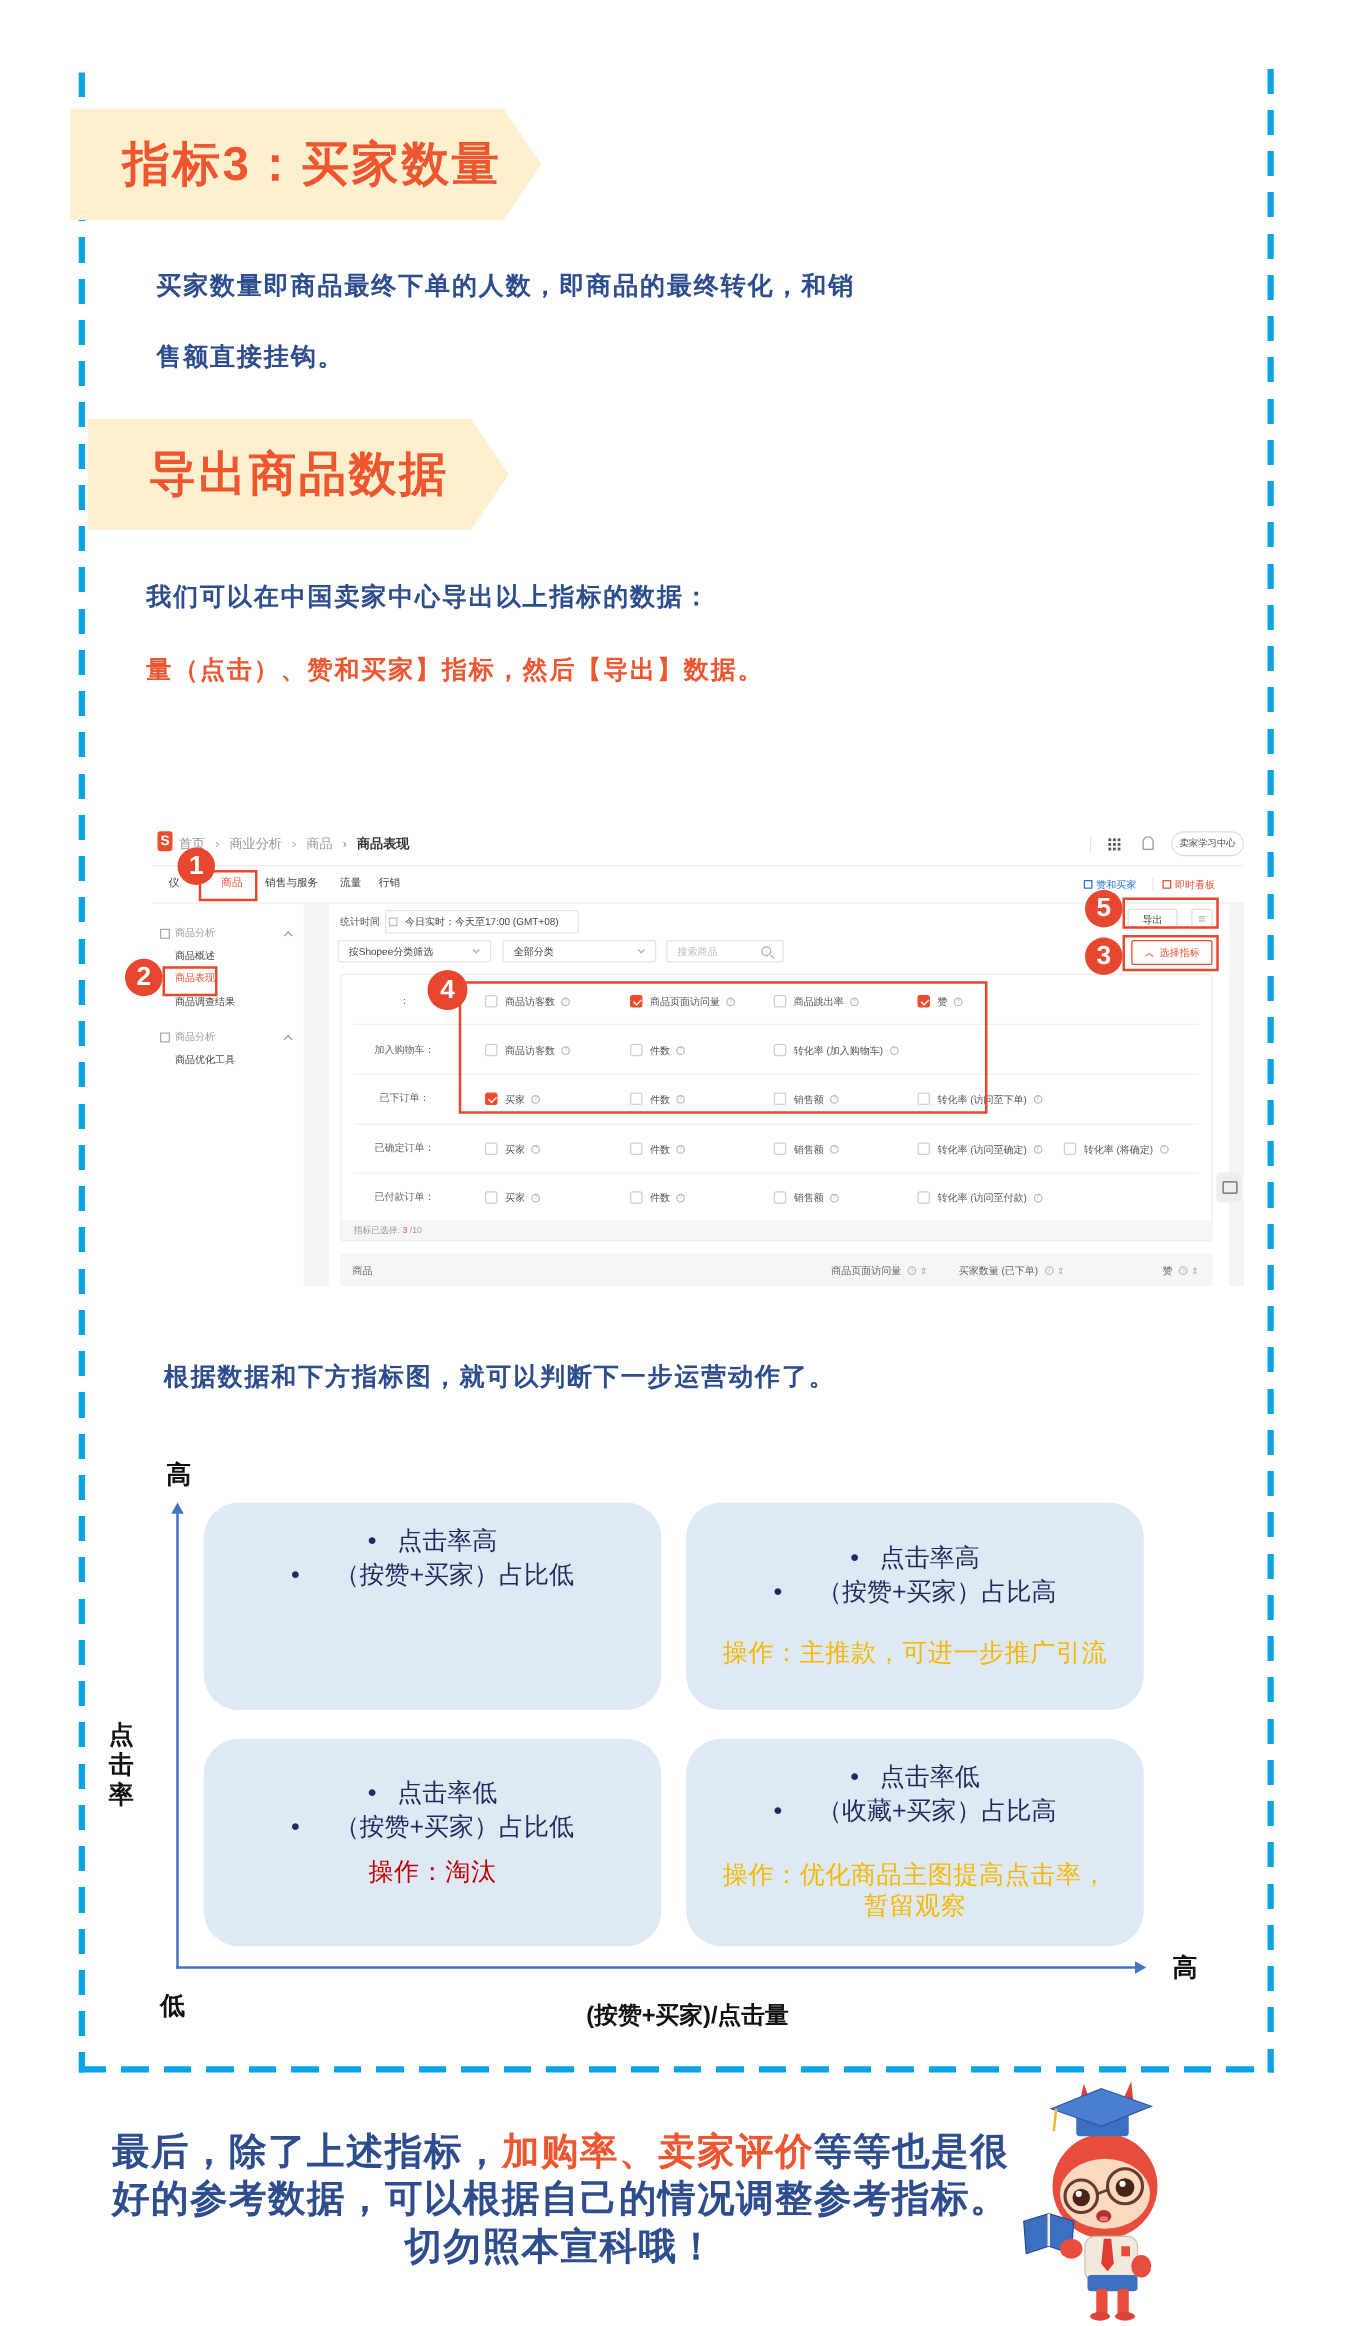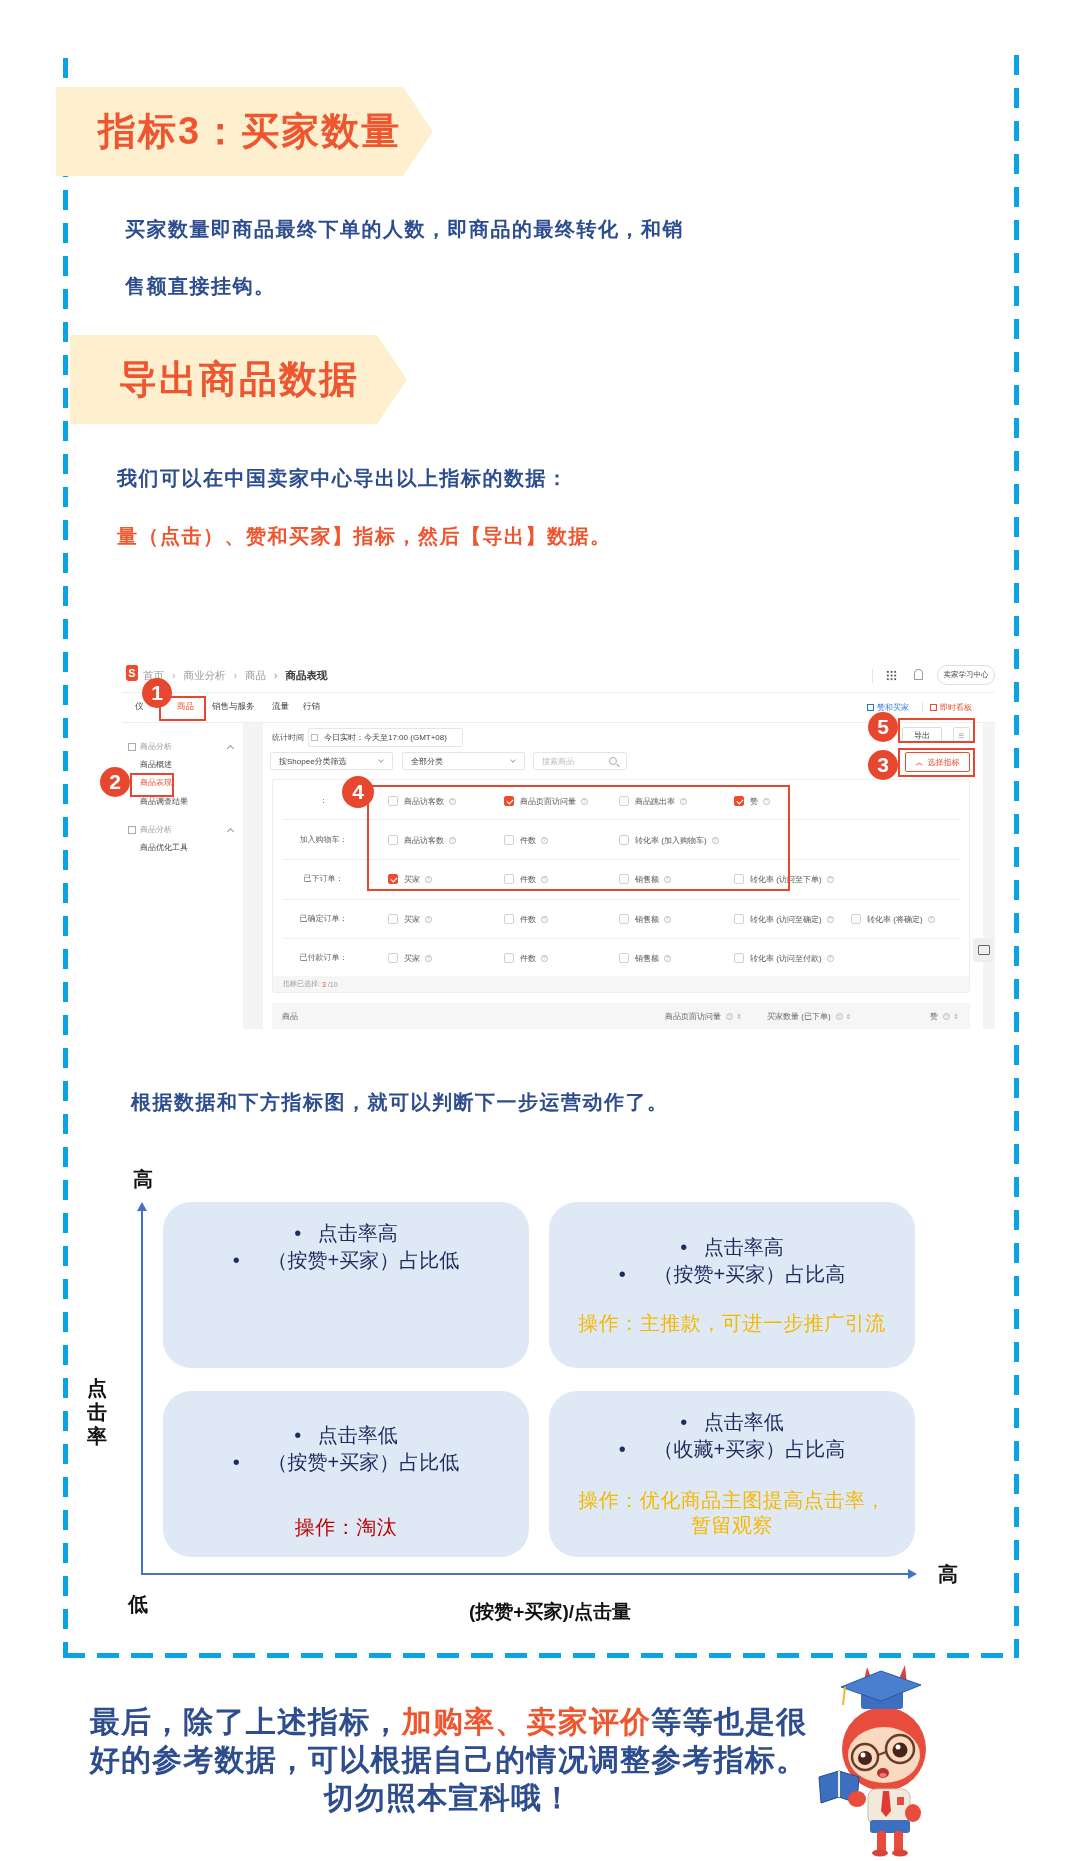--- a/index.html
+++ b/index.html
@@ -367,21 +367,21 @@
 <div class="quad" style="left:549px;top:1202px;padding-top:32px">
   <span class="b">点击率高</span>
   <span class="b b2">（按赞+买家）占比高</span>
   <div class="ops op-amber" style="margin-top:23px">
     <span class="op">操作：主推款，可进一步推广引流</span>
   </div>
 </div>
 <div class="quad" style="left:163px;top:1391px;padding-top:31px">
   <span class="b">点击率低</span>
   <span class="b b2">（按赞+买家）占比低</span>
-  <div class="ops op-red" style="margin-top:39px">
+  <div class="ops op-red" style="margin-top:10px">
     <span class="op">操作：淘汰</span>
   </div>
 </div>
 <div class="quad" style="left:549px;top:1391px;padding-top:18px">
   <span class="b">点击率低</span>
   <span class="b b2">（收藏+买家）占比高</span>
   <div class="ops op-amber" style="margin-top:25px">
     <span class="op">操作：优化商品主图提高点击率，</span>
     <span class="op">暂留观察</span>
   </div>

